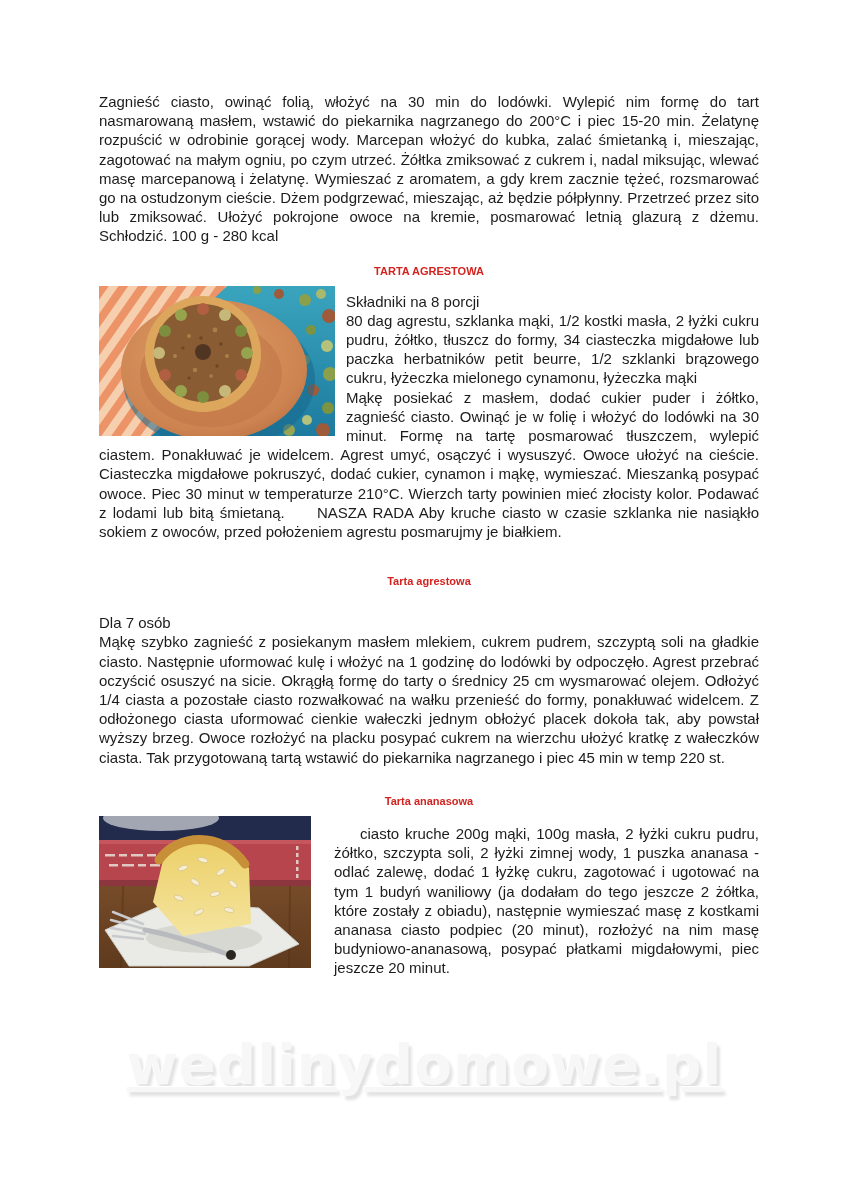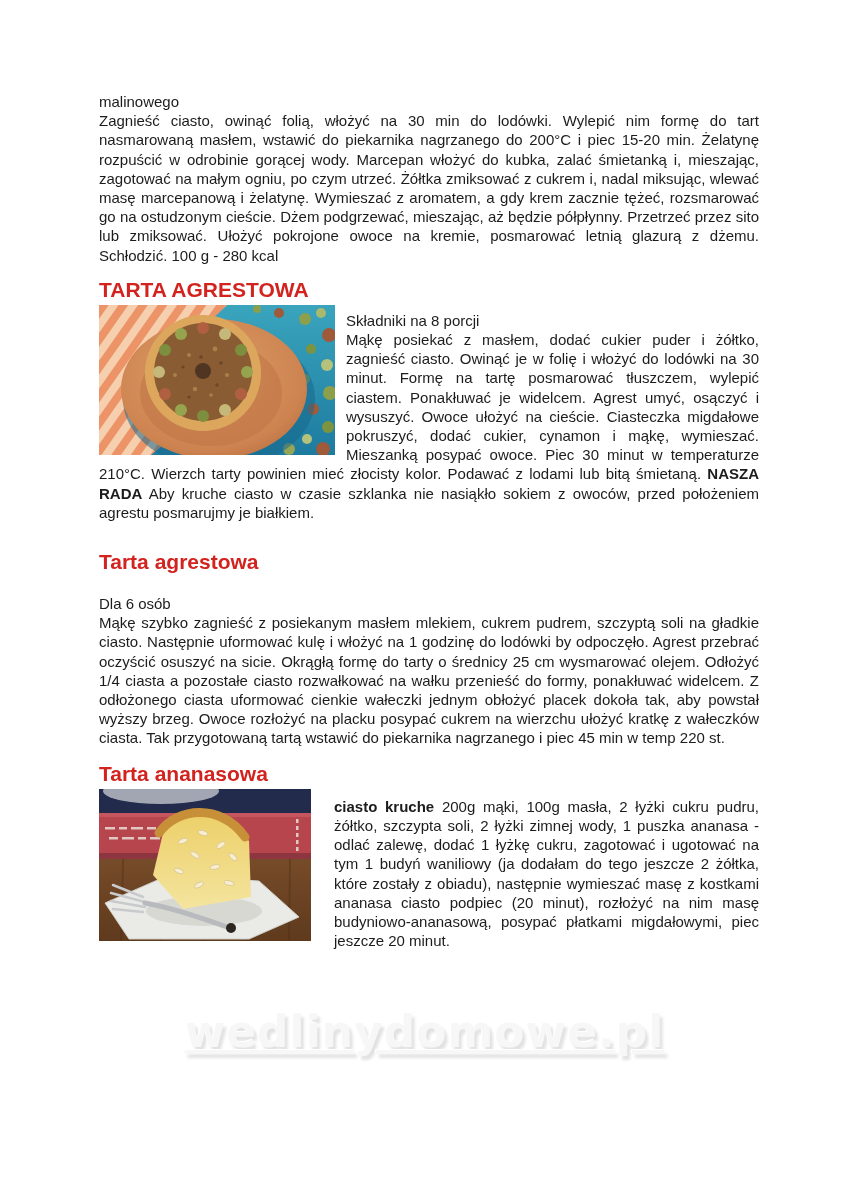--- a/index.html
+++ b/index.html
@@ -9,53 +9,52 @@
     position: relative; width: 849px; height: 1200px; overflow: hidden;
     background: #ffffff; color: #1c1c1c;
     font-family: "Liberation Sans", "DejaVu Sans", sans-serif;
     font-size: 15px; line-height: 19.2px;
   }
   .content { position: absolute; left: 99px; top: 92px; width: 660px; }
   .content p { margin: 0; text-align: justify; }
   p.intro { text-align: left; }
   .para-raspberry { margin-top: 22px; }
   h2.rtitle {
-    color: #d2231f; font-size: 21px; line-height: 18px;
-    font-weight: 700; margin: 0; text-align: left;
+    color: #d2231f; font-size: 11px; line-height: 18px;
+    font-weight: 700; margin: 0; text-align: center;
   }
   #h1 { margin-top: 16px; margin-bottom: 6px; }
   #h2 { margin-top: 31px; margin-bottom: 6px; }
-  #h3 { margin-top: 17px; margin-bottom: 6px; }
+  #h3 { margin-top: 25px; margin-bottom: 6px; }
   .photo { float: left; overflow: hidden; }
   .photo1 { width: 236px; height: 150px; margin: 0 11px 0 0; }
   .photo2 { width: 212px; height: 152px; margin: 0 23px 0 0; }
   .servings1 { padding-top: 6px; }
   .servings2 { margin-top: 23px !important; }
   .r1-instructions { margin-top: 14px; }
   .r2-instructions { margin-top: 9px; }
   .r3-text { padding-top: 8px; }
   .clearfix::after { content: ""; display: block; clear: both; }
   .watermark {
-    position: absolute; top: 1022px; left: 50%; transform: translateX(-50%);
+    position: absolute; top: 1056px; left: 50%; transform: translateX(-50%);
     white-space: nowrap;
     font-family: "DejaVu Sans", "Liberation Sans", sans-serif;
-    font-weight: 700; font-size: 44px; letter-spacing: 1px;
+    font-weight: 700; font-size: 55px; letter-spacing: 1px;
     color: #f7f7f7;
     text-shadow: -1px -1px 0 #ffffff, 3px 4px 3px #e2e2e2;
     text-decoration: underline;
   }
-  b { font-weight: 700; }
+  b { font-weight: 400; margin-left: 26px; }
 </style>
 </head>
 <body>
 
 <div class="page">
   <div class="content">
 
-    <p class="intro">malinowego</p>
 
     <p class="para-raspberry">Zagnieść ciasto, owinąć folią, włożyć na 30 min do lodówki. Wylepić nim formę do tart nasmarowaną masłem, wstawić do piekarnika nagrzanego do 200°C i piec 15-20 min. Żelatynę rozpuścić w odrobinie gorącej wody. Marcepan włożyć do kubka, zalać śmietanką i, mieszając, zagotować na małym ogniu, po czym utrzeć. Żółtka zmiksować z cukrem i, nadal miksując, wlewać masę marcepanową i żelatynę. Wymieszać z aromatem, a gdy krem zacznie tężeć, rozsmarować go na ostudzonym cieście. Dżem podgrzewać, mieszając, aż będzie półpłynny. Przetrzeć przez sito lub zmiksować. Ułożyć pokrojone owoce na kremie, posmarować letnią glazurą z dżemu. Schłodzić. 100 g - 280 kcal</p>
 
     <h2 class="rtitle" id="h1">TARTA AGRESTOWA</h2>
 
     <div class="clearfix">
       <div class="photo photo1">
         <svg viewBox="0 0 236 150" width="236" height="150" preserveAspectRatio="none">
           <defs>
             <linearGradient id="bg1" x1="0" y1="0" x2="0" y2="1">
@@ -125,29 +124,30 @@
               <circle cx="82" cy="29" r="6" fill="#97a44e"></circle>
                 <circle cx="104" cy="23" r="6" fill="#b06040"></circle>
               <circle cx="126" cy="29" r="6" fill="#c6b878"></circle>
                 <circle cx="142" cy="45" r="6" fill="#7d8f3e"></circle>
             </g>
             <circle cx="104" cy="66" r="8" fill="#503622"></circle>
           </g>
         </svg>
       </div>
       <p class="servings1">Składniki na 8 porcji</p>
+      <p>80 dag agrestu, szklanka mąki, 1/2 kostki masła, 2 łyżki cukru pudru, żółtko, tłuszcz do formy, 34 ciasteczka migdałowe lub paczka herbatników petit beurre, 1/2 szklanki brązowego cukru, łyżeczka mielonego cynamonu, łyżeczka mąki</p>
       <p class="r1-instructions">
         <span>Mąkę posiekać z masłem, dodać cukier puder i żółtko, zagnieść ciasto. Owinąć je w folię i włożyć do lodówki na 30 minut. Formę na tartę posmarować tłuszczem, wylepić ciastem. Ponakłuwać je widelcem. Agrest umyć, osączyć i wysuszyć. Owoce ułożyć na cieście. Ciasteczka migdałowe pokruszyć, dodać cukier, cynamon i mąkę, wymieszać. Mieszanką posypać owoce. Piec 30 minut w temperaturze 210°C. Wierzch tarty powinien mieć złocisty kolor. Podawać z lodami lub bitą śmietaną.</span>
         <b>NASZA RADA</b>
         <span>Aby kruche ciasto w czasie szklanka nie nasiąkło sokiem z owoców, przed położeniem agrestu posmarujmy je białkiem.</span>
       </p>
     </div>
 
     <h2 class="rtitle" id="h2">Tarta agrestowa</h2>
-    <p class="servings2">Dla 6 osób</p>
+    <p class="servings2">Dla 7 osób</p>
     <p class="r2-instructions">Mąkę szybko zagnieść z posiekanym masłem mlekiem, cukrem pudrem, szczyptą soli na gładkie ciasto. Następnie uformować kulę i włożyć na 1 godzinę do lodówki by odpoczęło. Agrest przebrać oczyścić osuszyć na sicie. Okrągłą formę do tarty o średnicy 25 cm wysmarować olejem. Odłożyć 1/4 ciasta a pozostałe ciasto rozwałkować na wałku przenieść do formy, ponakłuwać widelcem. Z odłożonego ciasta uformować cienkie wałeczki jednym obłożyć placek dokoła tak, aby powstał wyższy brzeg. Owoce rozłożyć na placku posypać cukrem na wierzchu ułożyć kratkę z wałeczków ciasta. Tak przygotowaną tartą wstawić do piekarnika nagrzanego i piec 45 min w temp 220 st.</p>
 
     <h2 class="rtitle" id="h3">Tarta ananasowa</h2>
 
     <div class="clearfix">
       <div class="photo photo2">
         <svg viewBox="0 0 212 152" width="212" height="152" preserveAspectRatio="none">
           <defs>
             <linearGradient id="wood" x1="0" y1="0" x2="0" y2="1">
               <stop offset="0" stop-color="#8a5a33"></stop>

